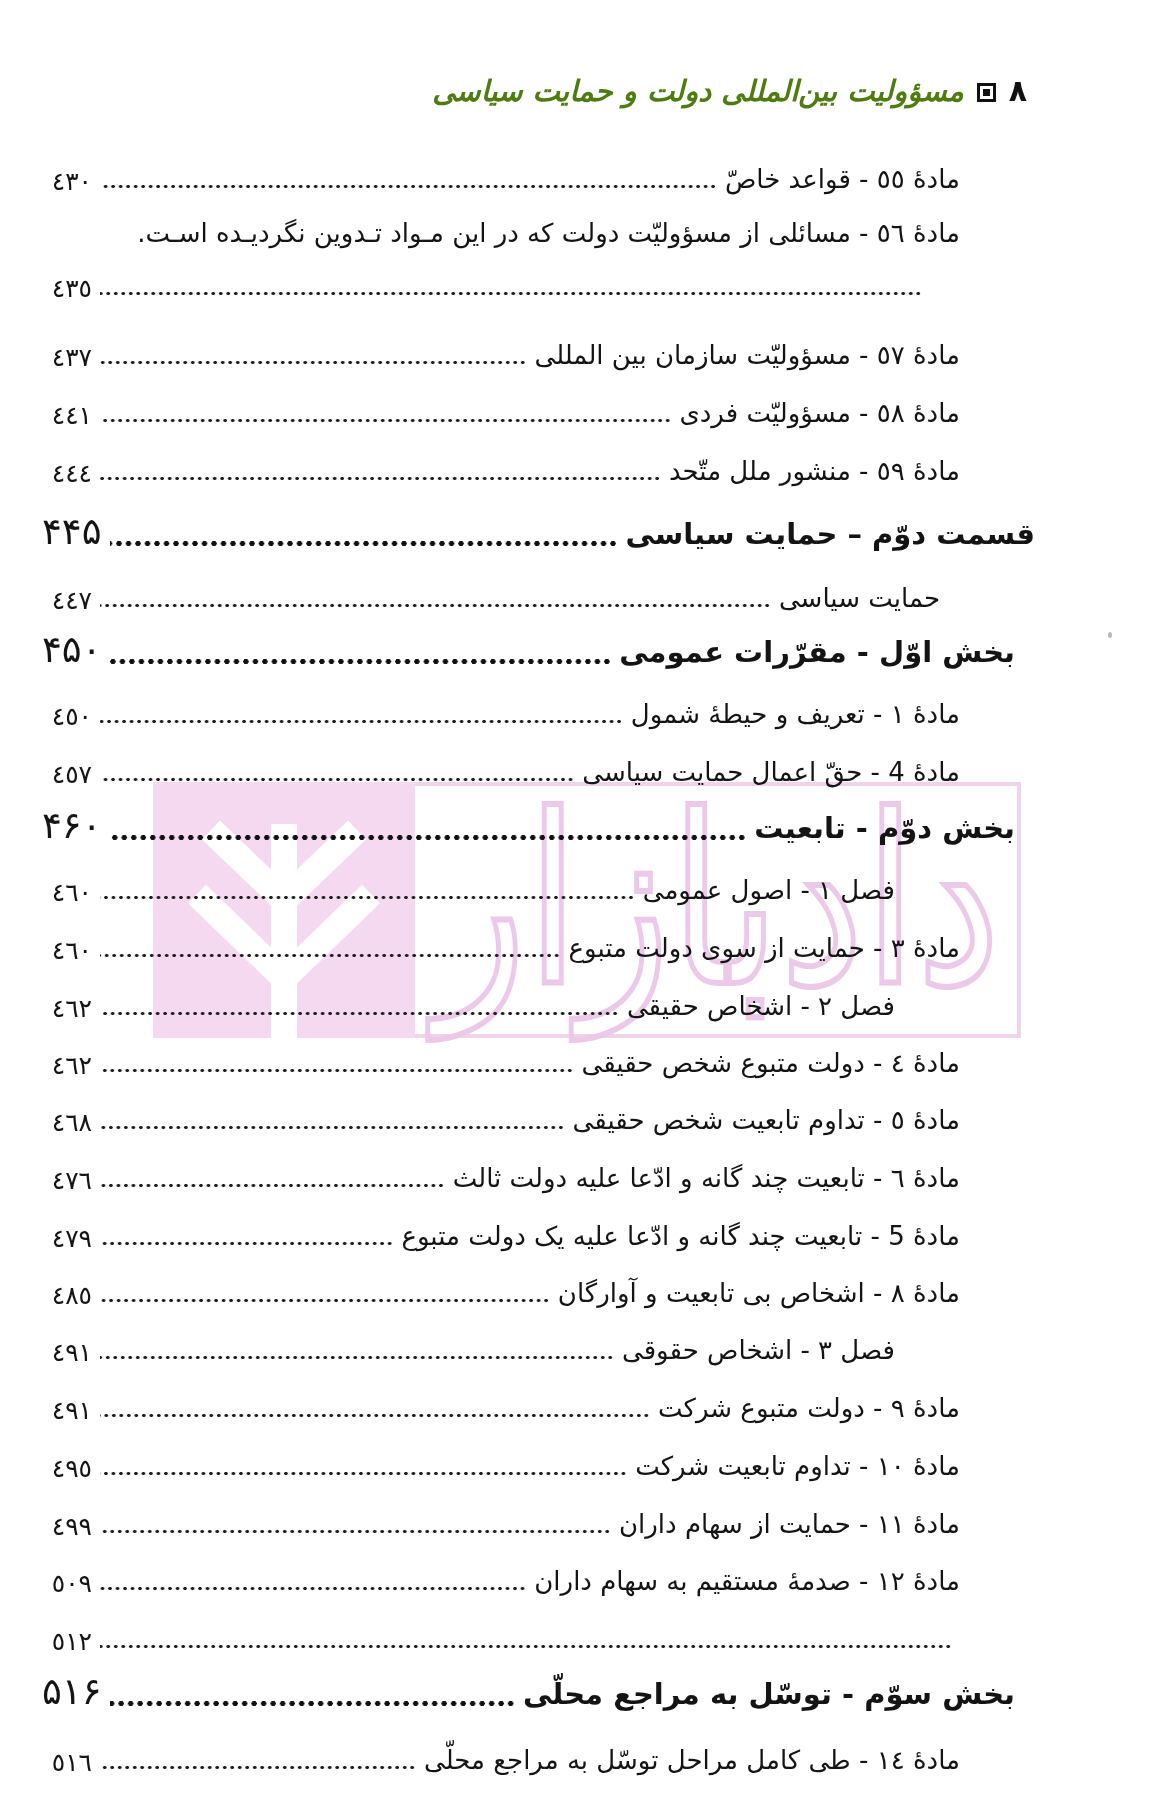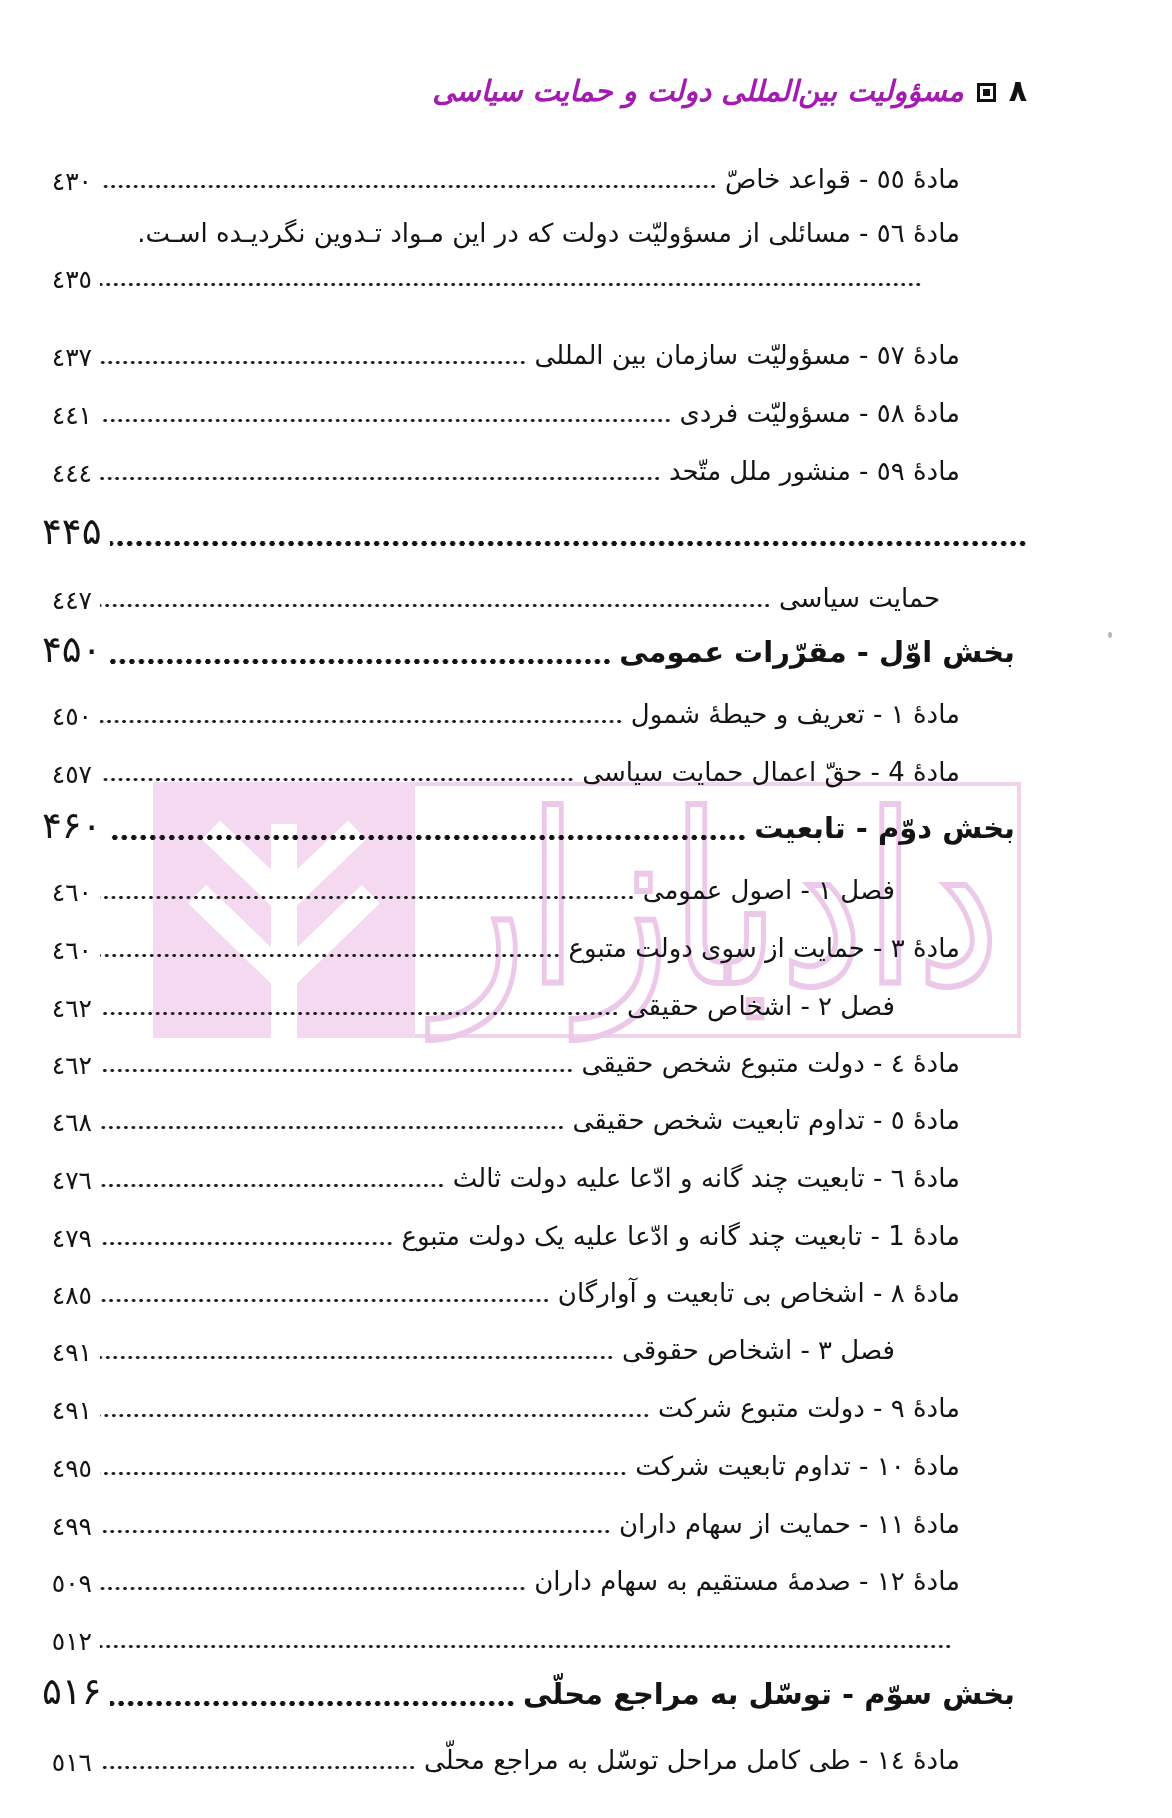--- a/index.html
+++ b/index.html
@@ -19,21 +19,21 @@
     display:flex;direction:rtl;align-items:center;gap:13px;
   }
   .header .pagenum{font-size:30px;font-weight:bold;color:#111;line-height:1;}
   .ornament{
     width:19px;height:19px;border:3px solid #111;
     display:flex;align-items:center;justify-content:center;
     background:#fff;box-sizing:border-box;transform:translateY(1px);
   }
   .ornament .inner{width:7px;height:7px;background:#111;}
   .header .title{
-    font-size:29px;font-weight:bold;font-style:italic;color:#a21caf;
+    font-size:29px;font-weight:bold;font-style:italic;color:#4d7c0f;
     line-height:1.2;white-space:nowrap;letter-spacing:.5px;
   }
 
   
   .wm{position:absolute;z-index:0;}
   .wm-frame{
     left:153px;top:782px;width:868px;height:256px;
     border:4px solid #f1d3ec;box-sizing:border-box;
   }
   .wm-square{
@@ -117,41 +117,42 @@
   <div id="toc">
       <div class="toc-row t-entry" style="top: 155px;">
     <span class="label">مادۀ ٥٥ - قواعد خاصّ</span>
     <span class="dots"></span>
     <span class="pageno">٤٣٠</span>
   </div>
       <div class="toc-row t-text-line" style="top: 209px;">
     <span class="label">مادۀ ٥٦ - مسائلی از مسؤولیّت دولت که در این مـواد تـدوین نگردیـده اسـت.</span>
 
   </div>
-      <div class="toc-row t-dots-line" style="top: 253px;">
+      <div class="toc-row t-dots-line" style="top: 262px;">
 
     <span class="dots"></span>
     <span class="pageno">٤٣٥</span>
   </div>
       <div class="toc-row t-entry" style="top: 331px;">
     <span class="label">مادۀ ٥٧ - مسؤولیّت سازمان بین المللی</span>
     <span class="dots"></span>
     <span class="pageno">٤٣٧</span>
   </div>
       <div class="toc-row t-entry" style="top: 389px;">
     <span class="label">مادۀ ٥٨ - مسؤولیّت فردی</span>
     <span class="dots"></span>
     <span class="pageno">٤٤١</span>
   </div>
       <div class="toc-row t-entry" style="top: 447px;">
     <span class="label">مادۀ ٥٩ - منشور ملل متّحد</span>
     <span class="dots"></span>
     <span class="pageno">٤٤٤</span>
   </div>
       <div class="toc-row t-part" style="top: 512px;">
+    <span class="label">قسمت دوّم – حمایت سیاسی</span>
     <span class="dots"></span>
     <span class="pageno">۴۴۵</span>
   </div>
       <div class="toc-row t-sub" style="top: 574px;">
     <span class="label">حمایت سیاسی</span>
     <span class="dots"></span>
     <span class="pageno">٤٤٧</span>
   </div>
       <div class="toc-row t-section" style="top: 630px;">
     <span class="label">بخش اوّل - مقرّرات عمومی</span>
@@ -197,21 +198,21 @@
     <span class="label">مادۀ ٥ - تداوم تابعیت شخص حقیقی</span>
     <span class="dots"></span>
     <span class="pageno">٤٦٨</span>
   </div>
       <div class="toc-row t-entry" style="top: 1154px;">
     <span class="label">مادۀ ٦ - تابعیت چند گانه و ادّعا علیه دولت ثالث</span>
     <span class="dots"></span>
     <span class="pageno">٤٧٦</span>
   </div>
       <div class="toc-row t-entry" style="top: 1212px;">
-    <span class="label">مادۀ 1 - تابعیت چند گانه و ادّعا علیه یک دولت متبوع</span>
+    <span class="label">مادۀ 5 - تابعیت چند گانه و ادّعا علیه یک دولت متبوع</span>
     <span class="dots"></span>
     <span class="pageno">٤٧٩</span>
   </div>
       <div class="toc-row t-entry" style="top: 1269px;">
     <span class="label">مادۀ ٨ - اشخاص بی تابعیت و آوارگان</span>
     <span class="dots"></span>
     <span class="pageno">٤٨٥</span>
   </div>
       <div class="toc-row t-chapter" style="top: 1326px;">
     <span class="label">فصل ۳ - اشخاص حقوقی</span>

